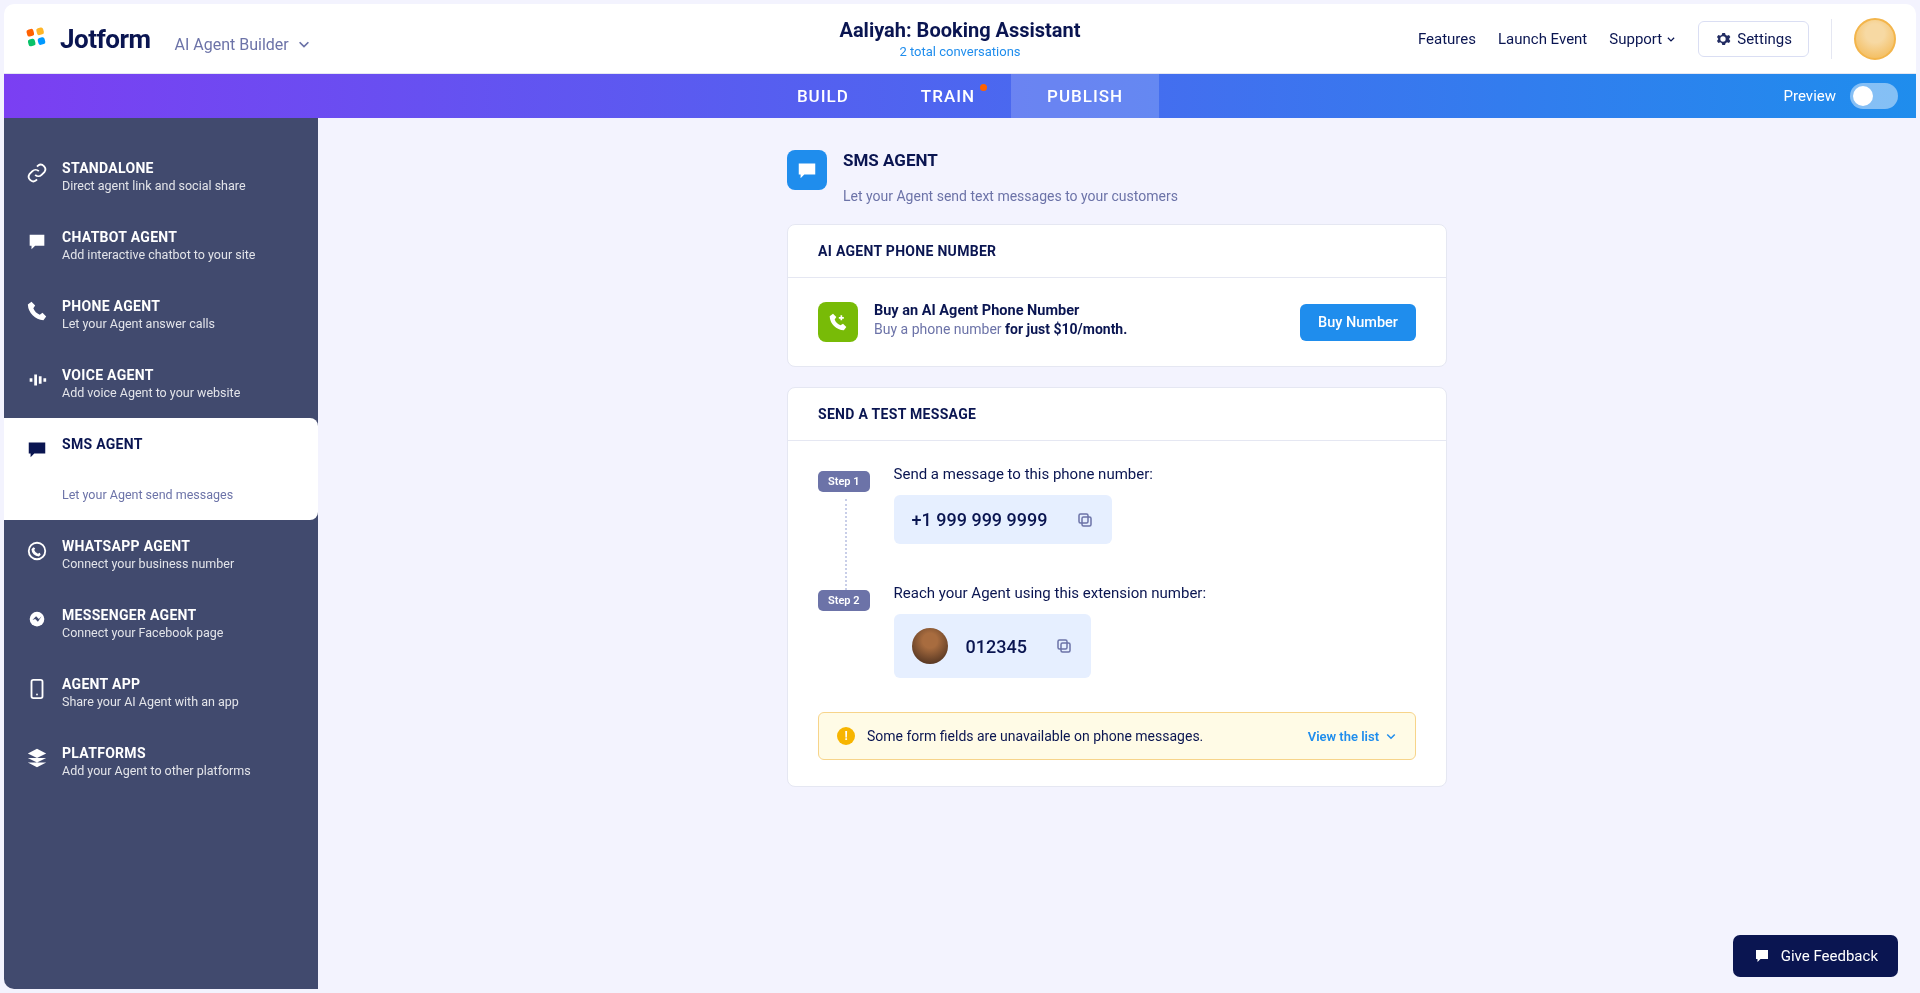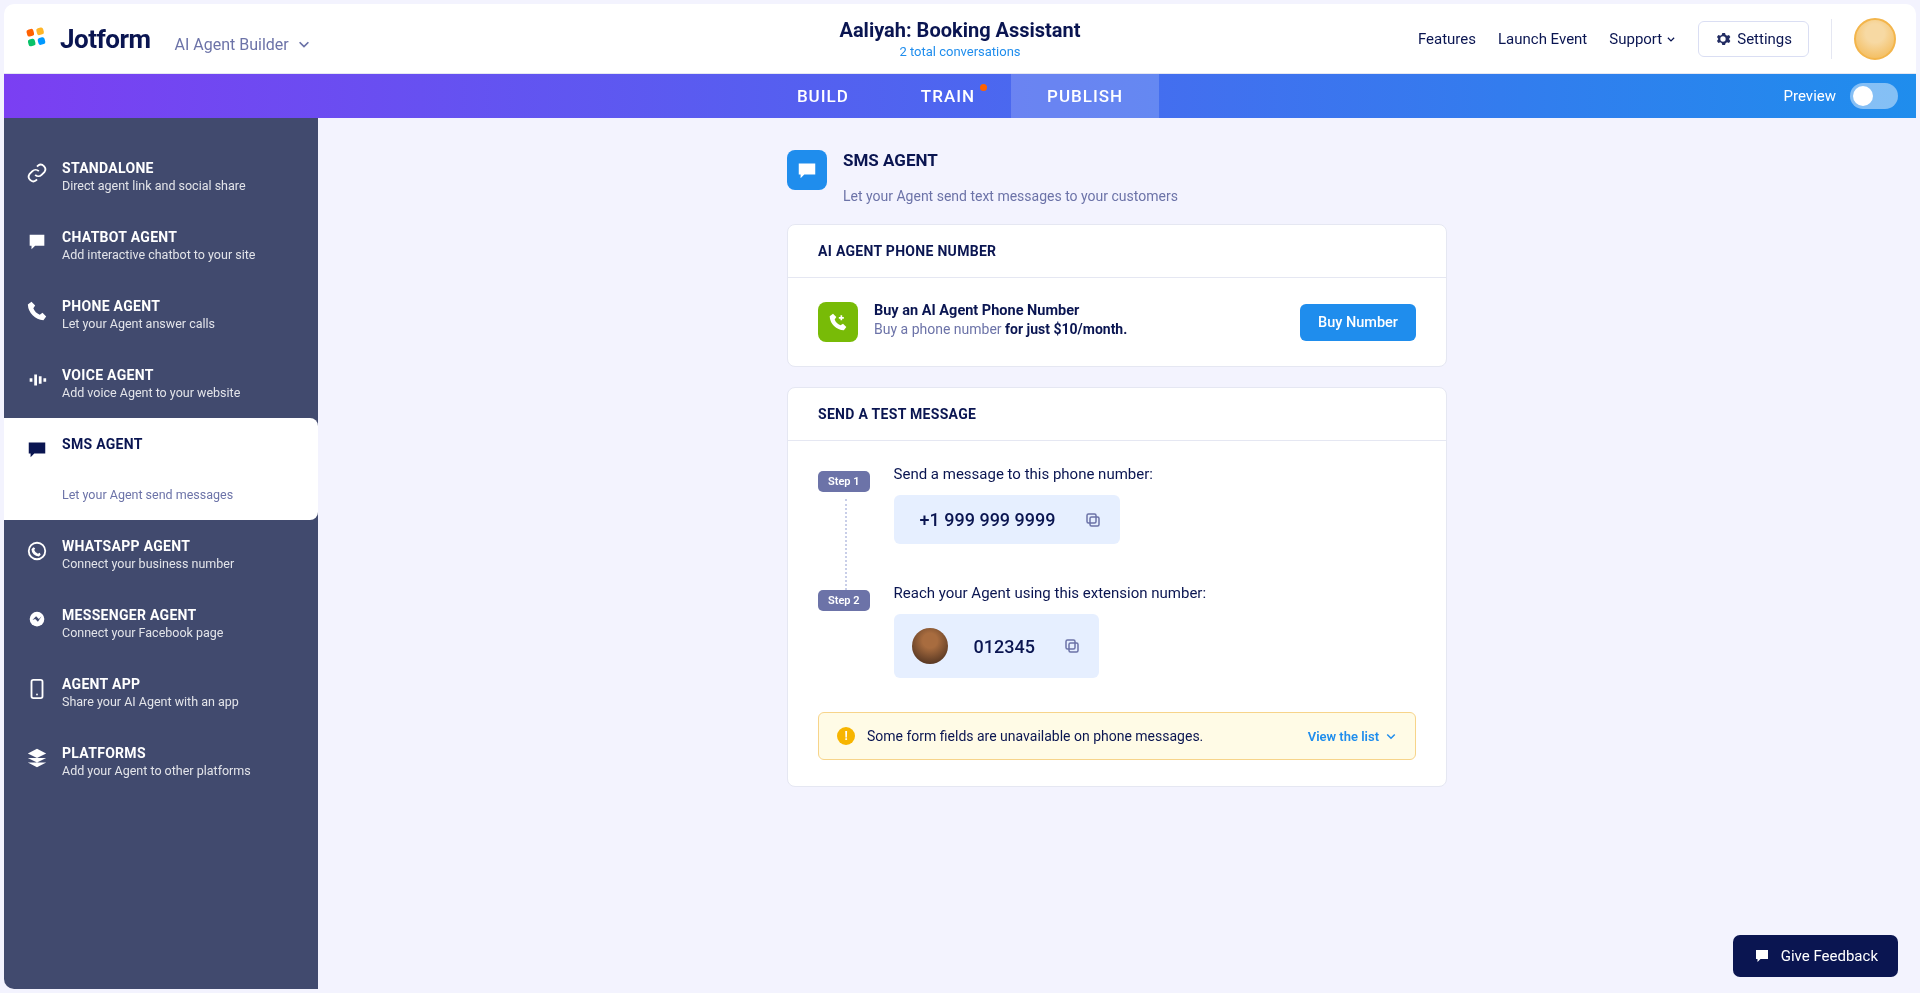--- a/index.html
+++ b/index.html
@@ -67,21 +67,21 @@
 .buy-desc strong { color: #0a1551; }
 .btn-primary { background: #1f8ded; color: #fff; border: none; padding: 10px 18px; border-radius: 6px; font-size: 14.5px; font-weight: 500; cursor: pointer; }
 
 .steps { display: flex; flex-direction: column; gap: 40px; position: relative; }
 .step-row { display: flex; gap: 24px; align-items: flex-start; position: relative; }
 .step-pill { flex: 0 0 auto; background: #6c73a8; color: #fff; font-size: 11px; font-weight: 600; padding: 4px 10px; border-radius: 5px; margin-top: 6px; }
 .step-connector { position: absolute; left: 27px; top: 34px; bottom: -50px; border-left: 2px dotted #c8cee8; }
 .step-content { flex: 1; }
 .step-label { font-size: 15px; color: #0a1551; margin-bottom: 12px; }
 .chip { display: inline-flex; align-items: center; gap: 28px; background: #e6efff; border-radius: 6px; padding: 14px 18px; }
-.chip-text { font-size: 18px; color: #0a1551; font-weight: 500; margin-left: 8px; }
+.chip-text { font-size: 18px; color: #0a1551; font-weight: 500; }
 .copy-btn { cursor: pointer; color: #6c73a8; display: flex; }
 .chip-avatar { width: 36px; height: 36px; border-radius: 50%; background: radial-gradient(circle at 50% 35%, #a86c3f 25%, #3a2418 100%); margin-right: -10px; }
 
 .warn-card { margin: 10px 30px 26px; border: 1px solid #f7d48a; background: #fffbe6; border-radius: 6px; padding: 14px 18px; display: flex; align-items: center; justify-content: space-between; }
 .warn-left { display: flex; align-items: center; gap: 12px; font-size: 14px; color: #0a1551; }
 .warn-icon { width: 18px; height: 18px; border-radius: 50%; background: #f7b500; color: #fff; display: flex; align-items: center; justify-content: center; font-size: 12px; font-weight: 700; flex: 0 0 18px; }
 .warn-link { font-size: 13px; color: #1f8ded; font-weight: 600; cursor: pointer; display: flex; align-items: center; gap: 6px; }
 
 
 .feedback { position: absolute; bottom: 12px; right: 18px; background: #0a1551; color: #fff; padding: 12px 20px; border-radius: 7px; font-size: 15px; display: flex; align-items: center; gap: 10px; cursor: pointer; text-align: center; }

